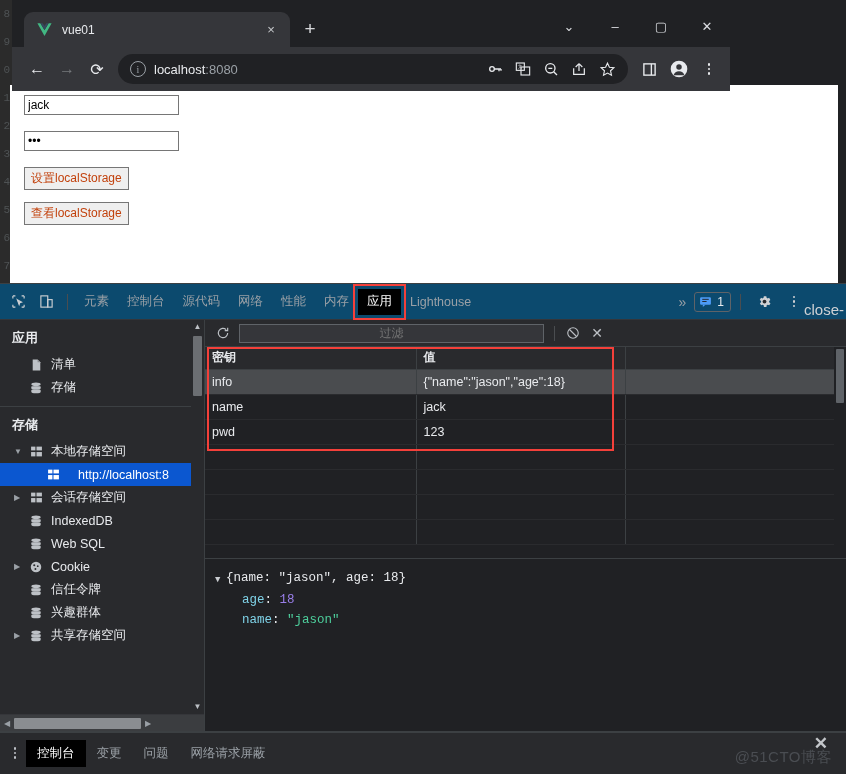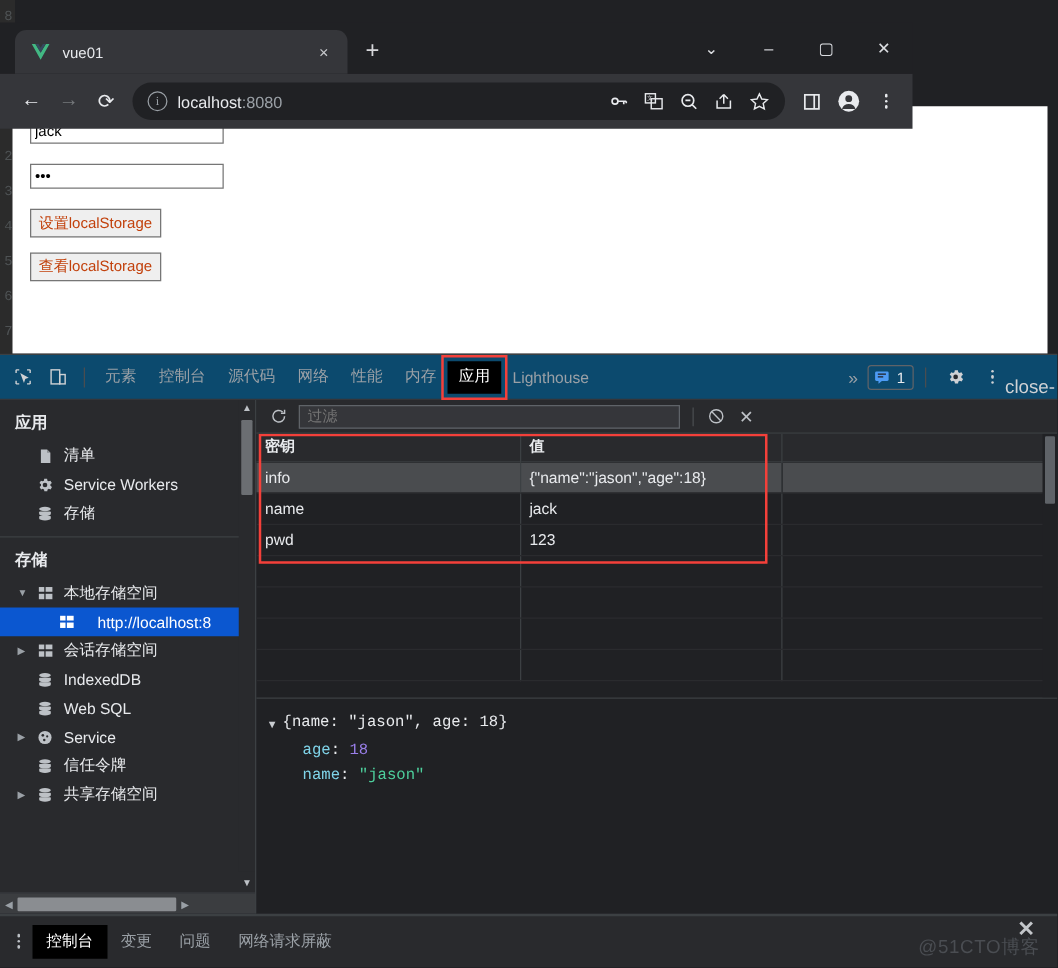--- a/index.html
+++ b/index.html
@@ -15,21 +15,21 @@
   .bleed-left {
     position: absolute; left: 0; top: 0; width: 12px; height: 774px;
     background: #2b2b2b; z-index: 0;
     font-family: "Liberation Mono", monospace; font-size: 11px;
     color: #4e5254; text-align: right; padding-right: 2px;
     line-height: 28px; overflow: hidden;
   }
   .bleed-left div { height: 28px; }
 
   
-  .browser { position: absolute; left: 0; top: 18px; width: 730px; height: 283px; z-index: 1; }
+  .browser { position: absolute; left: 0; top: 6px; width: 730px; height: 283px; z-index: 1; padding-left: 12px; }
   .tabstrip {
     position: relative; height: 41px; background: #202124;
     padding-left: 12px; display: flex; align-items: flex-end;
   }
   .tab {
     width: 266px; height: 35px; background: #35363a;
     border-radius: 9px 9px 0 0; display: flex; align-items: center;
     padding: 0 10px 0 12px; position: relative;
   }
   .tab-fav { width: 17px; height: 17px; flex: 0 0 17px; margin-right: 9px; }
@@ -171,20 +171,21 @@
   .dt-main { flex: 1; display: flex; flex-direction: column; min-width: 0; background: #202124; }
   .filterbar {
     height: 27px; display: flex; align-items: center; background: #292a2d;
     border-bottom: 1px solid #3c4043; padding: 0 6px; flex: 0 0 27px;
   }
   .fb-ico { width: 24px; height: 22px; display: flex; align-items: center; justify-content: center; color: #bdc1c6; }
   .fb-input {
     flex: 0 0 305px; height: 19px; background: #35363a; border: 1px solid #5f6368;
     color: #fef9c3; font-size: 12px; padding: 0 6px; margin: 0 4px; outline: none;
     font-family: Liberation Sans, sans-serif;
+    text-align: center;
   }
   .fb-sep { width: 1px; height: 15px; background: #4a4d50; margin: 0 6px; }
 
   .kv-wrap { position: relative; flex: 0 0 211px; overflow: hidden; }
   table.kv { width: 100%; border-collapse: collapse; table-layout: fixed; }
   table.kv th {
     text-align: left; font-size: 12px; color: #e8eaed; font-weight: bold;
     height: 22px; padding: 0 7px; background: #292a2d;
     border-right: 1px solid #3c4043; border-bottom: 1px solid #3c4043;
   }
@@ -440,29 +441,20 @@
               <svg width="13" height="14" viewBox="0 0 24 24" fill="#bdc1c6">
                   <path d="M5 2h9l5 5v15H5z"></path>
                   <path d="M14 2v5h5" fill="#8b8e92"></path>
                 </svg>
             </span>
             <span>清单</span>
           </div>
           <div class="sb-item">
             <span class="sb-ico">
               <svg width="14" height="14" viewBox="0 0 24 24" fill="#bdc1c6">
-                <path d="M19.4 13a7.6 7.6 0 000-2l2-1.6-2-3.4-2.4 1a7.6 7.6 0 00-1.7-1l-.4-2.6h-4l-.4 2.6a7.6 7.6 0 00-1.7 1l-2.4-1-2 3.4L6.6 11a7.6 7.6 0 000 2l-2 1.6 2 3.4 2.4-1a7.6 7.6 0 001.7 1l.4 2.6h4l.4-2.6a7.6 7.6 0 001.7-1l2.4 1 2-3.4z"></path>
-                <circle cx="12" cy="12" r="3.2" fill="#292a2d"></circle>
-              </svg>
-            </span>
-            <span>Service Workers</span>
-          </div>
-          <div class="sb-item">
-            <span class="sb-ico">
-              <svg width="14" height="14" viewBox="0 0 24 24" fill="#bdc1c6">
                 <ellipse cx="12" cy="5.5" rx="8" ry="3"></ellipse>
                   <rect x="4" y="9" width="16" height="3.2" rx="1"></rect>
                 <ellipse cx="12" cy="12.4" rx="8" ry="2.8"></ellipse>
                   <rect x="4" y="15" width="16" height="3.2" rx="1"></rect>
                 <ellipse cx="12" cy="18.4" rx="8" ry="2.8"></ellipse>
               </svg>
             </span>
             <span>存储</span>
           </div>
 
@@ -537,36 +529,48 @@
           <div class="sb-item">
             <span class="tw">▶</span>
             <span class="sb-ico">
               <svg width="14" height="14" viewBox="0 0 24 24" fill="#bdc1c6">
                 <circle cx="12" cy="12" r="9"></circle>
                 <circle cx="9" cy="9" r="1.8" fill="#292a2d"></circle>
                   <circle cx="15" cy="10.5" r="1.5" fill="#292a2d"></circle>
                 <circle cx="11" cy="15.5" r="1.7" fill="#292a2d"></circle>
               </svg>
             </span>
-            <span>Service</span>
+            <span>Cookie</span>
           </div>
 
           <div class="sb-item">
             <span class="sb-ico">
               <svg width="14" height="14" viewBox="0 0 24 24" fill="#bdc1c6">
                   <ellipse cx="12" cy="5.5" rx="8" ry="3"></ellipse>
                   <rect x="4" y="9" width="16" height="3.2" rx="1"></rect>
                   <ellipse cx="12" cy="12.4" rx="8" ry="2.8"></ellipse>
                   <rect x="4" y="15" width="16" height="3.2" rx="1"></rect>
                   <ellipse cx="12" cy="18.4" rx="8" ry="2.8"></ellipse>
                 </svg>
             </span>
             <span>信任令牌</span>
           </div>
 
+          <div class="sb-item">
+            <span class="sb-ico">
+              <svg width="14" height="14" viewBox="0 0 24 24" fill="#bdc1c6">
+                  <ellipse cx="12" cy="5.5" rx="8" ry="3"></ellipse>
+                  <rect x="4" y="9" width="16" height="3.2" rx="1"></rect>
+                  <ellipse cx="12" cy="12.4" rx="8" ry="2.8"></ellipse>
+                  <rect x="4" y="15" width="16" height="3.2" rx="1"></rect>
+                  <ellipse cx="12" cy="18.4" rx="8" ry="2.8"></ellipse>
+                </svg>
+            </span>
+            <span>兴趣群体</span>
+          </div>
 
           <div class="sb-item">
             <span class="tw">▶</span>
             <span class="sb-ico">
               <svg width="14" height="14" viewBox="0 0 24 24" fill="#bdc1c6">
                   <ellipse cx="12" cy="5.5" rx="8" ry="3"></ellipse>
                   <rect x="4" y="9" width="16" height="3.2" rx="1"></rect>
                   <ellipse cx="12" cy="12.4" rx="8" ry="2.8"></ellipse>
                   <rect x="4" y="15" width="16" height="3.2" rx="1"></rect>
                   <ellipse cx="12" cy="18.4" rx="8" ry="2.8"></ellipse>

